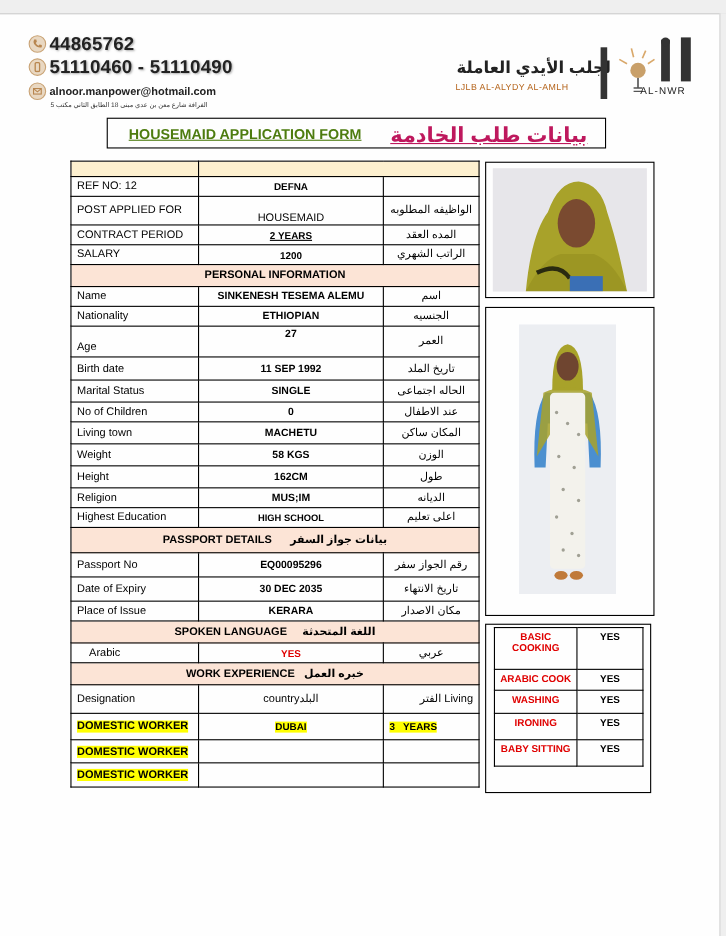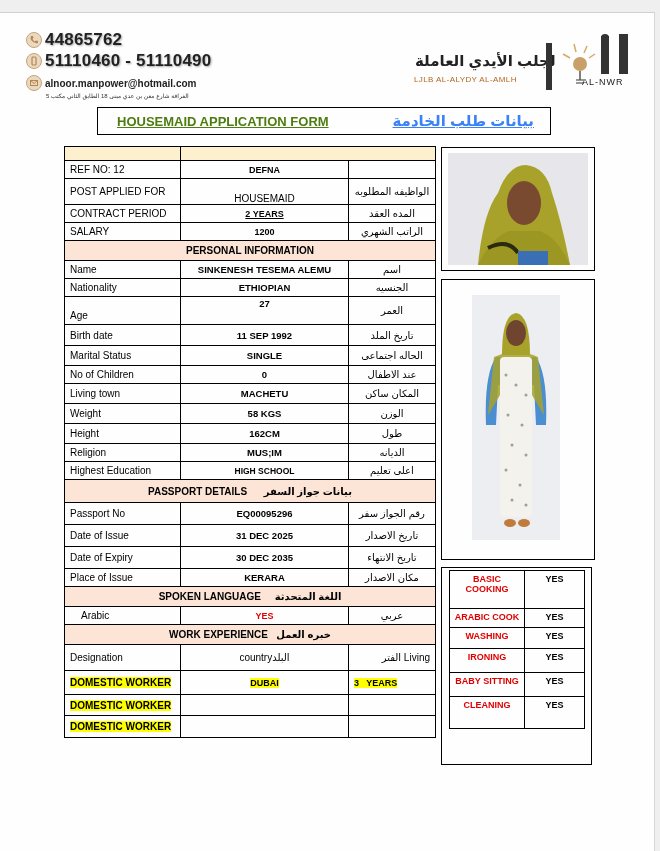--- a/index.html
+++ b/index.html
@@ -21,38 +21,38 @@
   .logo { position:absolute; left:410px; top:30px; width:230px; height:60px; }
   .logo .ar { position:absolute; left:5px; top:22px; font-size:15px; font-weight:bold; color:#222; direction:rtl; }
   .logo .en { position:absolute; left:4px; top:45px; font-size:8px; color:#b5651d; letter-spacing:0.4px; }
   .logo .bar { position:absolute; left:136px; top:13px; width:6px; height:47px; background:#333; }
   .logo .bulb { position:absolute; left:150px; top:12px; }
   .logo .alnwr { position:absolute; left:172px; top:47px; font-size:9px; color:#222; letter-spacing:1px; }
   .logo .pillars { position:absolute; left:185px; top:0px; }
 
   .titlebox { position:absolute; left:97px; top:107px; width:454px; height:28px; border:1.5px solid #000; box-sizing:border-box; }
   .titlebox .en { position:absolute; left:19px; top:6px; font-size:13px; font-weight:bold; text-decoration:underline; color:#4d7c0f; }
-  .titlebox .ar { position:absolute; right:16px; top:4px; font-size:15px; font-weight:bold; text-decoration:underline; direction:rtl; color:#3b82f6; }
+  .titlebox .ar { position:absolute; right:16px; top:4px; font-size:19px; font-weight:bold; text-decoration:underline; direction:rtl; color:#be185d; }
 
   table.form { position:absolute; left:64px; top:146px; width:371px; border-collapse:collapse; table-layout:fixed; }
   table.form td { border:1px solid #000; font-size:10px; padding:0 5px; height:18px; box-sizing:border-box; }
   table.form td.lbl { text-align:left; }
   table.form td.val { text-align:center; font-weight:bold; font-size:9.5px; }
   table.form td.ar { text-align:center; direction:rtl; font-size:10px; }
   table.form tr.head td { background:#fdf0cf; height:14px; }
   table.form tr.sec td { background:#fce4d6; text-align:center; font-weight:bold; font-size:10px; height:20px; }
   .red { color:#e00000; }
   .hl { background:#ffff00; font-weight:bold; }
 
   .photo1 { position:absolute; left:441px; top:147px; width:154px; height:124px; border:1.5px solid #000; box-sizing:border-box; }
   .photo1 .img { position:absolute; left:6px; top:5px; width:140px; height:112px; background:#e8e7ea; overflow:hidden; }
   .photo2 { position:absolute; left:441px; top:279px; width:154px; height:281px; border:1.5px solid #000; box-sizing:border-box; }
   .photo2 .img { position:absolute; left:30px; top:15px; width:88px; height:245px; background:#eceef2; overflow:hidden; }
 
-  .skills { position:absolute; left:441px; top:567px; width:151px; height:198px; border:1.5px solid #000; box-sizing:border-box; }
+  .skills { position:absolute; left:441px; top:567px; width:151px; height:154px; border:1.5px solid #000; box-sizing:border-box; }
   table.sk { position:absolute; left:7px; top:2px; width:135px; border-collapse:collapse; table-layout:fixed; }
   table.sk td { border:1px solid #000; font-size:9px; font-weight:bold; text-align:center; vertical-align:top; padding:3px 2px; box-sizing:border-box; }
   table.sk td.s { color:#e00000; }
 </style>
 </head>
 <body>
 
 <div class="topbar"></div>
 <div class="rightbar"></div>
 
@@ -205,25 +205,20 @@
     <td colspan="3" style="height:23px;">
       <span>PASSPORT DETAILS</span>
       &nbsp;&nbsp;&nbsp;&nbsp;
       <span style="direction:rtl;">بيانات جواز السفر</span>
     </td>
   </tr>
   <tr>
     <td class="lbl" style="height:22px;">Passport No</td>
     <td class="val">EQ00095296</td>
     <td class="ar">رقم الجواز سفر</td>
-  </tr>
-  <tr>
-    <td class="lbl" style="height:22px;">Date of Issue</td>
-    <td class="val">31 DEC 2025</td>
-    <td class="ar">تاريخ الاصدار</td>
   </tr>
   <tr>
     <td class="lbl" style="height:22px;">Date of Expiry</td>
     <td class="val">30 DEC 2035</td>
     <td class="ar">تاريخ الانتهاء</td>
   </tr>
   <tr>
     <td class="lbl">Place of Issue</td>
     <td class="val">KERARA</td>
     <td class="ar">مكان الاصدار</td>
@@ -331,19 +326,15 @@
       <td>YES</td>
     </tr>
     <tr>
       <td class="s" style="height:24px;">IRONING</td>
       <td>YES</td>
     </tr>
     <tr>
       <td class="s" style="height:24px;">BABY SITTING</td>
       <td>YES</td>
     </tr>
-    <tr>
-      <td class="s" style="height:32px;">CLEANING</td>
-      <td>YES</td>
-    </tr>
   </tbody>
     </table>
 </div>
 
 </body></html>

